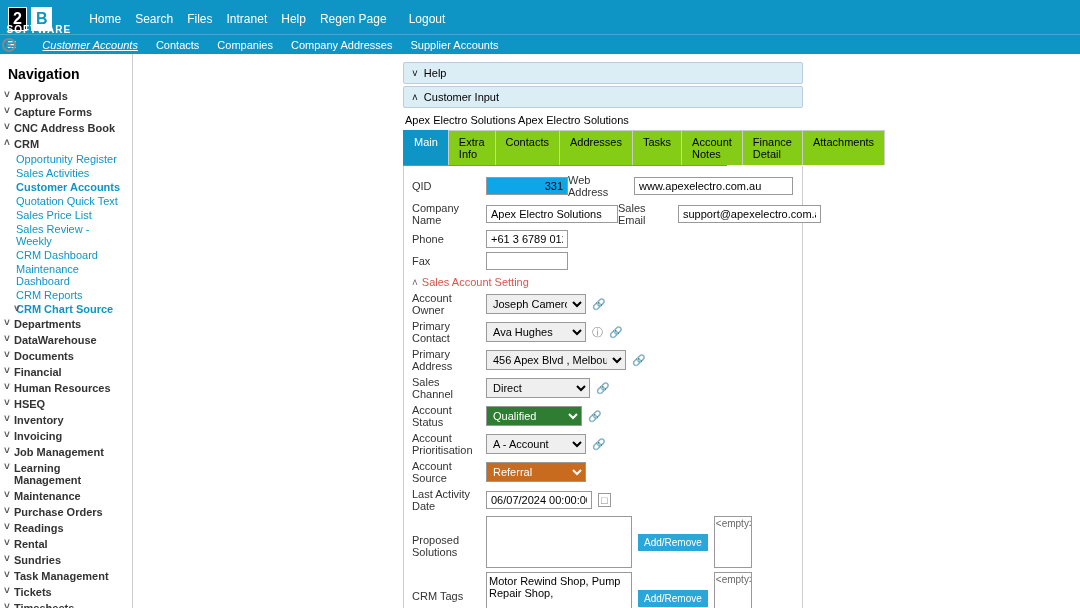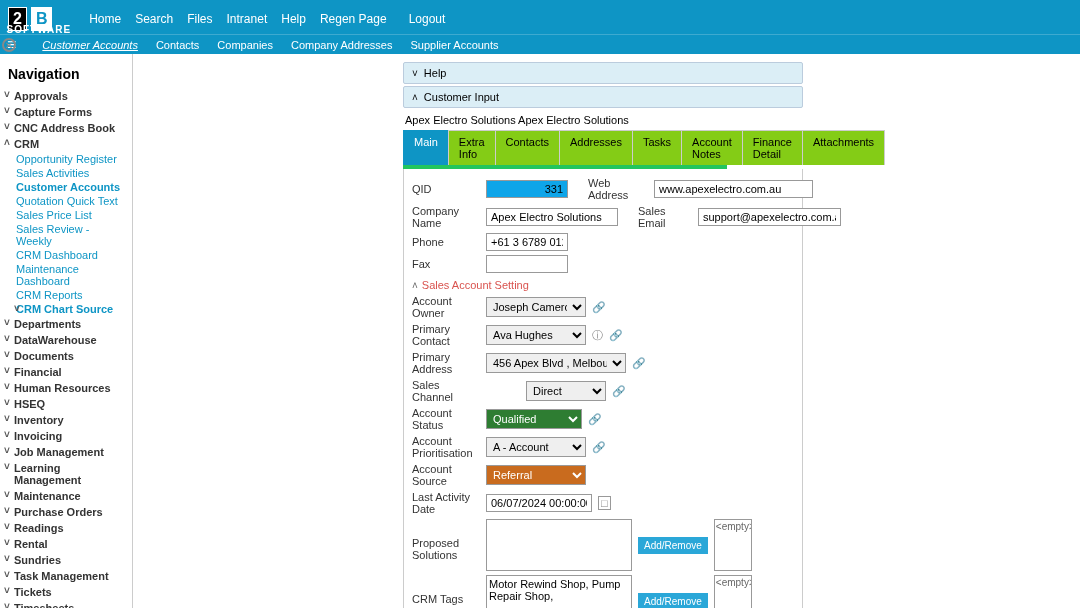--- a/index.html
+++ b/index.html
@@ -19,29 +19,29 @@
 .nav-toggle { cursor: pointer; font-size: 11px; padding: 2px 0 2px 8px; position: relative; font-weight:bold; color:#333;}
 .nav-toggle::before { content: "˅"; position: absolute; left: -2px; top: 1px; font-size: 10px; color:#555;}
 .nav-toggle.open::before { content: "˄"; }
 .nav-children { margin-left: 10px; }
 .nav-children div, .nav-children a { display:block; font-size: 11px; padding: 1px 0; color:#0e95c5; cursor:pointer; text-decoration:none;}
 .nav-children a.active { color:#0e95c5; font-weight:bold;}
 .content { flex: 1; padding: 8px 8px 8px 270px; position:relative;}
 .help-box { background:#dbeef6; border:1px solid #bcd; border-radius:2px; padding:4px 8px; margin-bottom:2px; width:400px; font-size:11px; display:flex; align-items:center; gap:6px;}
 .help-box .chev { font-size:10px; cursor:pointer;}
 .title-row { font-size:11px; padding:4px 2px; }
-.tabs { display:flex; border-bottom:4px solid #22c55e; width:324px;}
+.tabs { display:flex; border-bottom:1px solid #22c55e; width:324px;}
 .tab { padding:5px 10px; font-size:11px; border:1px solid #ccc; border-bottom:none; background:#84cc16; cursor:pointer; margin-right:-1px;}
 .tab.active { background:#0e95c5; color:#fff; border-color:#0e95c5;}
 .form-area { border:1px solid #ccc; border-top:none; width:400px; padding:8px 8px 12px 8px;}
 .form-row { display:flex; align-items:center; margin-bottom:4px; gap:6px;}
 .form-row label { width:68px; font-size:11px; color:#333; flex-shrink:0;}
 .form-row input[type=text] { height:18px; border:1px solid #999; padding:1px 4px; font-size:11px;}
 .form-row select { height:20px; border:1px solid #999; font-size:11px; padding:1px 2px;}
-.two-col { display:flex; gap:20px; }
+.two-col { display:flex; gap:0; }
 .section-head { color:#d9534f; font-size:11px; margin:6px 0 4px 0; display:flex; align-items:center; gap:4px;}
 .section-head .chev2 { font-size:10px; cursor:pointer; color:#666;}
 .link-ic { font-size:11px; color:#888; cursor:pointer;}
 .status-green { background:#2e7d32 !important; color:#fff !important; border:1px solid #2e7d32;}
 .status-orange { background:#c96b1e !important; color:#fff !important; border:1px solid #c96b1e;}
 .btn-sm { background:#2aa7d8; color:#fff; border:none; padding:3px 6px; font-size:10px; cursor:pointer;}
 .textarea-box { border:1px solid #999; height:52px; width:146px; font-size:11px; padding:2px; resize:none;}
 .empty-list { border:1px solid #999; width:38px; height:52px; font-size:10px; color:#666; padding:1px; background:#fff; overflow-y:scroll;}
 .empty-list::-webkit-scrollbar{width:10px;}
 </style>
@@ -184,21 +184,21 @@
         <span class="link-ic">ⓘ</span>
         <span class="link-ic">🔗</span>
       </div>
       <div class="form-row">
         <label>Primary Address</label>
         <select style="width:140px;"><option>456 Apex Blvd , Melbourne, VIC, 3000</option></select>
         <span class="link-ic">🔗</span>
       </div>
       <div class="form-row">
         <label>Sales Channel</label>
-        <select style="width:80px;margin-left:40px;"><option>Direct</option></select>
+        <select style="width:104px;"><option>Direct</option></select>
         <span class="link-ic">🔗</span>
       </div>
       <div class="form-row">
         <label>Account Status</label>
         <select class="status-green" style="width:96px;"><option>Qualified</option></select>
         <span class="link-ic">🔗</span>
       </div>
       <div class="form-row">
         <label>Account Prioritisation</label>
         <select style="width:100px;"><option>A - Account</option></select>

